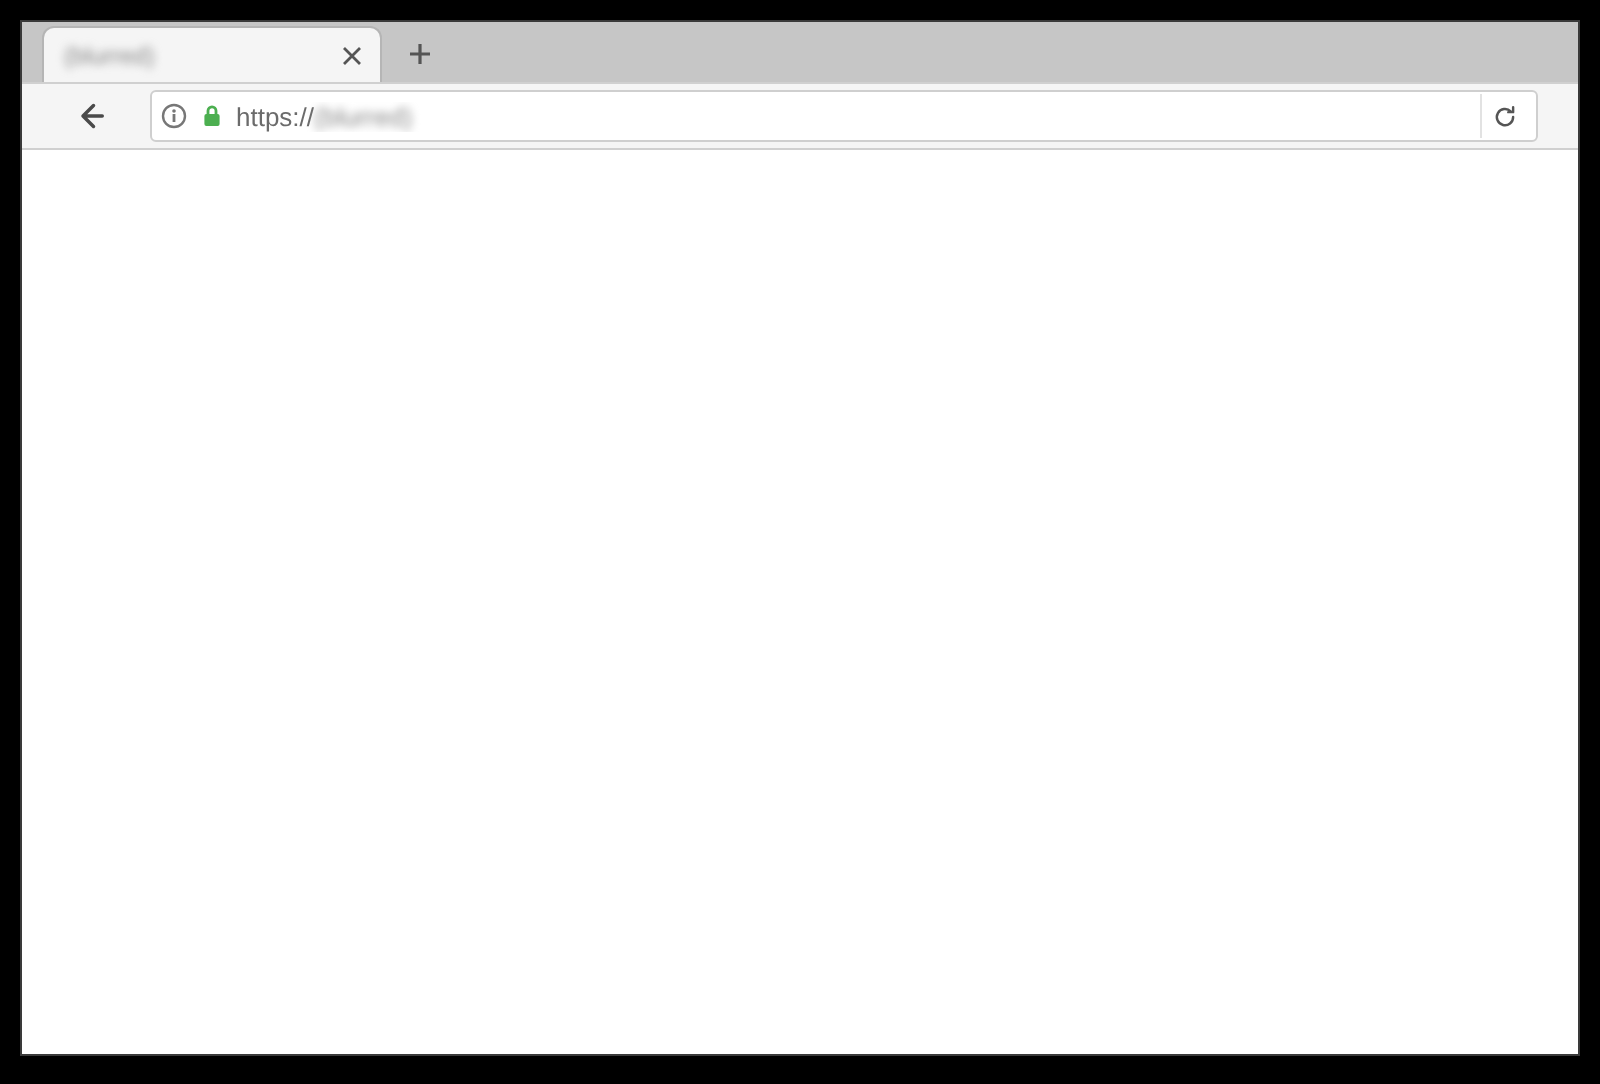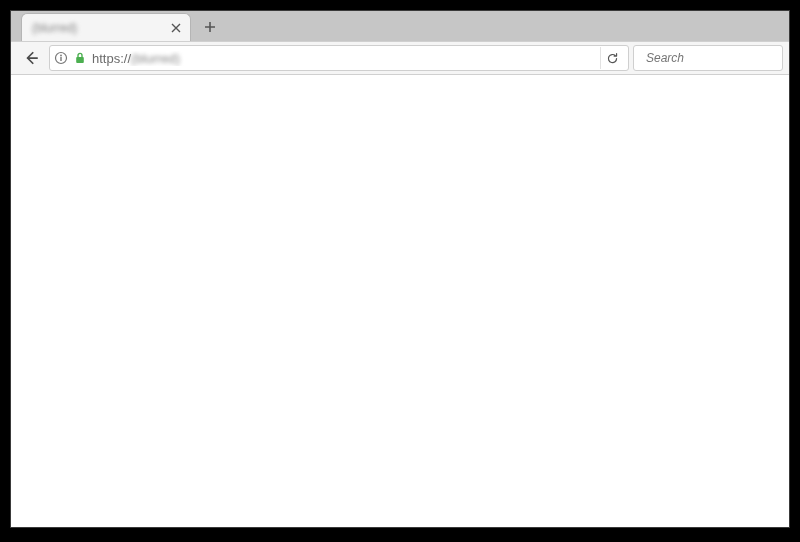--- a/index.html
+++ b/index.html
@@ -8,21 +8,21 @@
     .window { width: 100%; height: 100%; background: #fff; display: flex; flex-direction: column; border: 1px solid #3a3a3a; }
     
     .tabstrip { height: 30px; background: #c6c6c6; display: flex; align-items: flex-end; padding-left: 10px; position: relative; }
     .tab { position: relative; height: 28px; min-width: 170px; background: #f5f5f5; border-top-left-radius: 6px; border-top-right-radius: 6px; display: flex; align-items: center; padding: 0 6px 0 10px; font-size: 12px; color: #555; border: 1px solid #b5b5b5; border-bottom: none; }
     .tab-title { flex: 1; white-space: nowrap; overflow: hidden; text-overflow: ellipsis; color: #888; filter: blur(2px); }
     .tab-close { width: 16px; height: 16px; display: flex; align-items: center; justify-content: center; color: #555; cursor: pointer; border-radius: 2px; }
     .tab-close svg { width: 10px; height: 10px; }
     .newtab { width: 26px; height: 26px; display: flex; align-items: center; justify-content: center; margin-left: 6px; color: #555; cursor: pointer; margin-bottom: 1px; }
     .newtab svg { width: 12px; height: 12px; }
     
-    .toolbar { height: 34px; background: #f5f5f5; border-top: 1px solid #d0d0d0; border-bottom: 1px solid #d0d0d0; display: flex; align-items: center; padding: 0 6px; gap: 4px; }
+    .toolbar { height: 34px; background: #f5f5f5; border-top: 1px solid #d0d0d0; border-bottom: 1px solid #d0d0d0; display: flex; align-items: center; padding: 0 20px; gap: 16px; }
     .btn { width: 28px; height: 26px; display: flex; align-items: center; justify-content: center; color: #4a4a4a; border-radius: 3px; }
     .btn[data-interactable="true"] { cursor: pointer; }
     .btn svg { width: 14px; height: 14px; }
     .urlbar { flex: 1; height: 26px; background: #fff; border: 1px solid #cfcfcf; border-radius: 3px; display: flex; align-items: center; padding: 0 4px; gap: 6px; }
     .url-info-icon { color: #777; display: flex; align-items: center; }
     .url-lock-icon { color: #4caf50; display: flex; align-items: center; }
     .url-text { flex: 1; font-size: 13px; color: #555; display: flex; align-items: center; overflow: hidden; }
     .url-scheme { color: #6b6b6b; }
     .url-rest { color: #888; filter: blur(2px); white-space: nowrap; }
     .reload { width: 24px; height: 22px; display: flex; align-items: center; justify-content: center; color: #555; border-left: 1px solid #e2e2e2; }
@@ -80,25 +80,18 @@
           <span class="url-scheme" data-interactable="false">https://</span>
           <span class="url-rest" data-interactable="false">(blurred)</span>
         </div>
         <div class="reload" data-interactable="true" title="Reload current page">
           <svg viewBox="0 0 16 16" data-interactable="false">
               <path d="M13 8 a5 5 0 1 1 -1.5 -3.5 M13 2 V5 H10" stroke="currentColor" stroke-width="1.5" fill="none" stroke-linecap="round" stroke-linejoin="round"></path>
             </svg>
         </div>
       </div>
 
-      <div class="searchbar" data-interactable="true">
-        <svg viewBox="0 0 14 14" data-interactable="false">
-            <circle cx="6" cy="6" r="4" stroke="currentColor" stroke-width="1.3" fill="none"></circle>
-            <path d="M9 9 L12.5 12.5" stroke="currentColor" stroke-width="1.3"></path>
-          </svg>
-        <input class="search-input" type="text" data-interactable="true" placeholder="Search" style="">
-      </div>
     </div>
 
     <div class="content" data-interactable="false"></div>
 
   </div>
 </div>
 
 </body></html>

